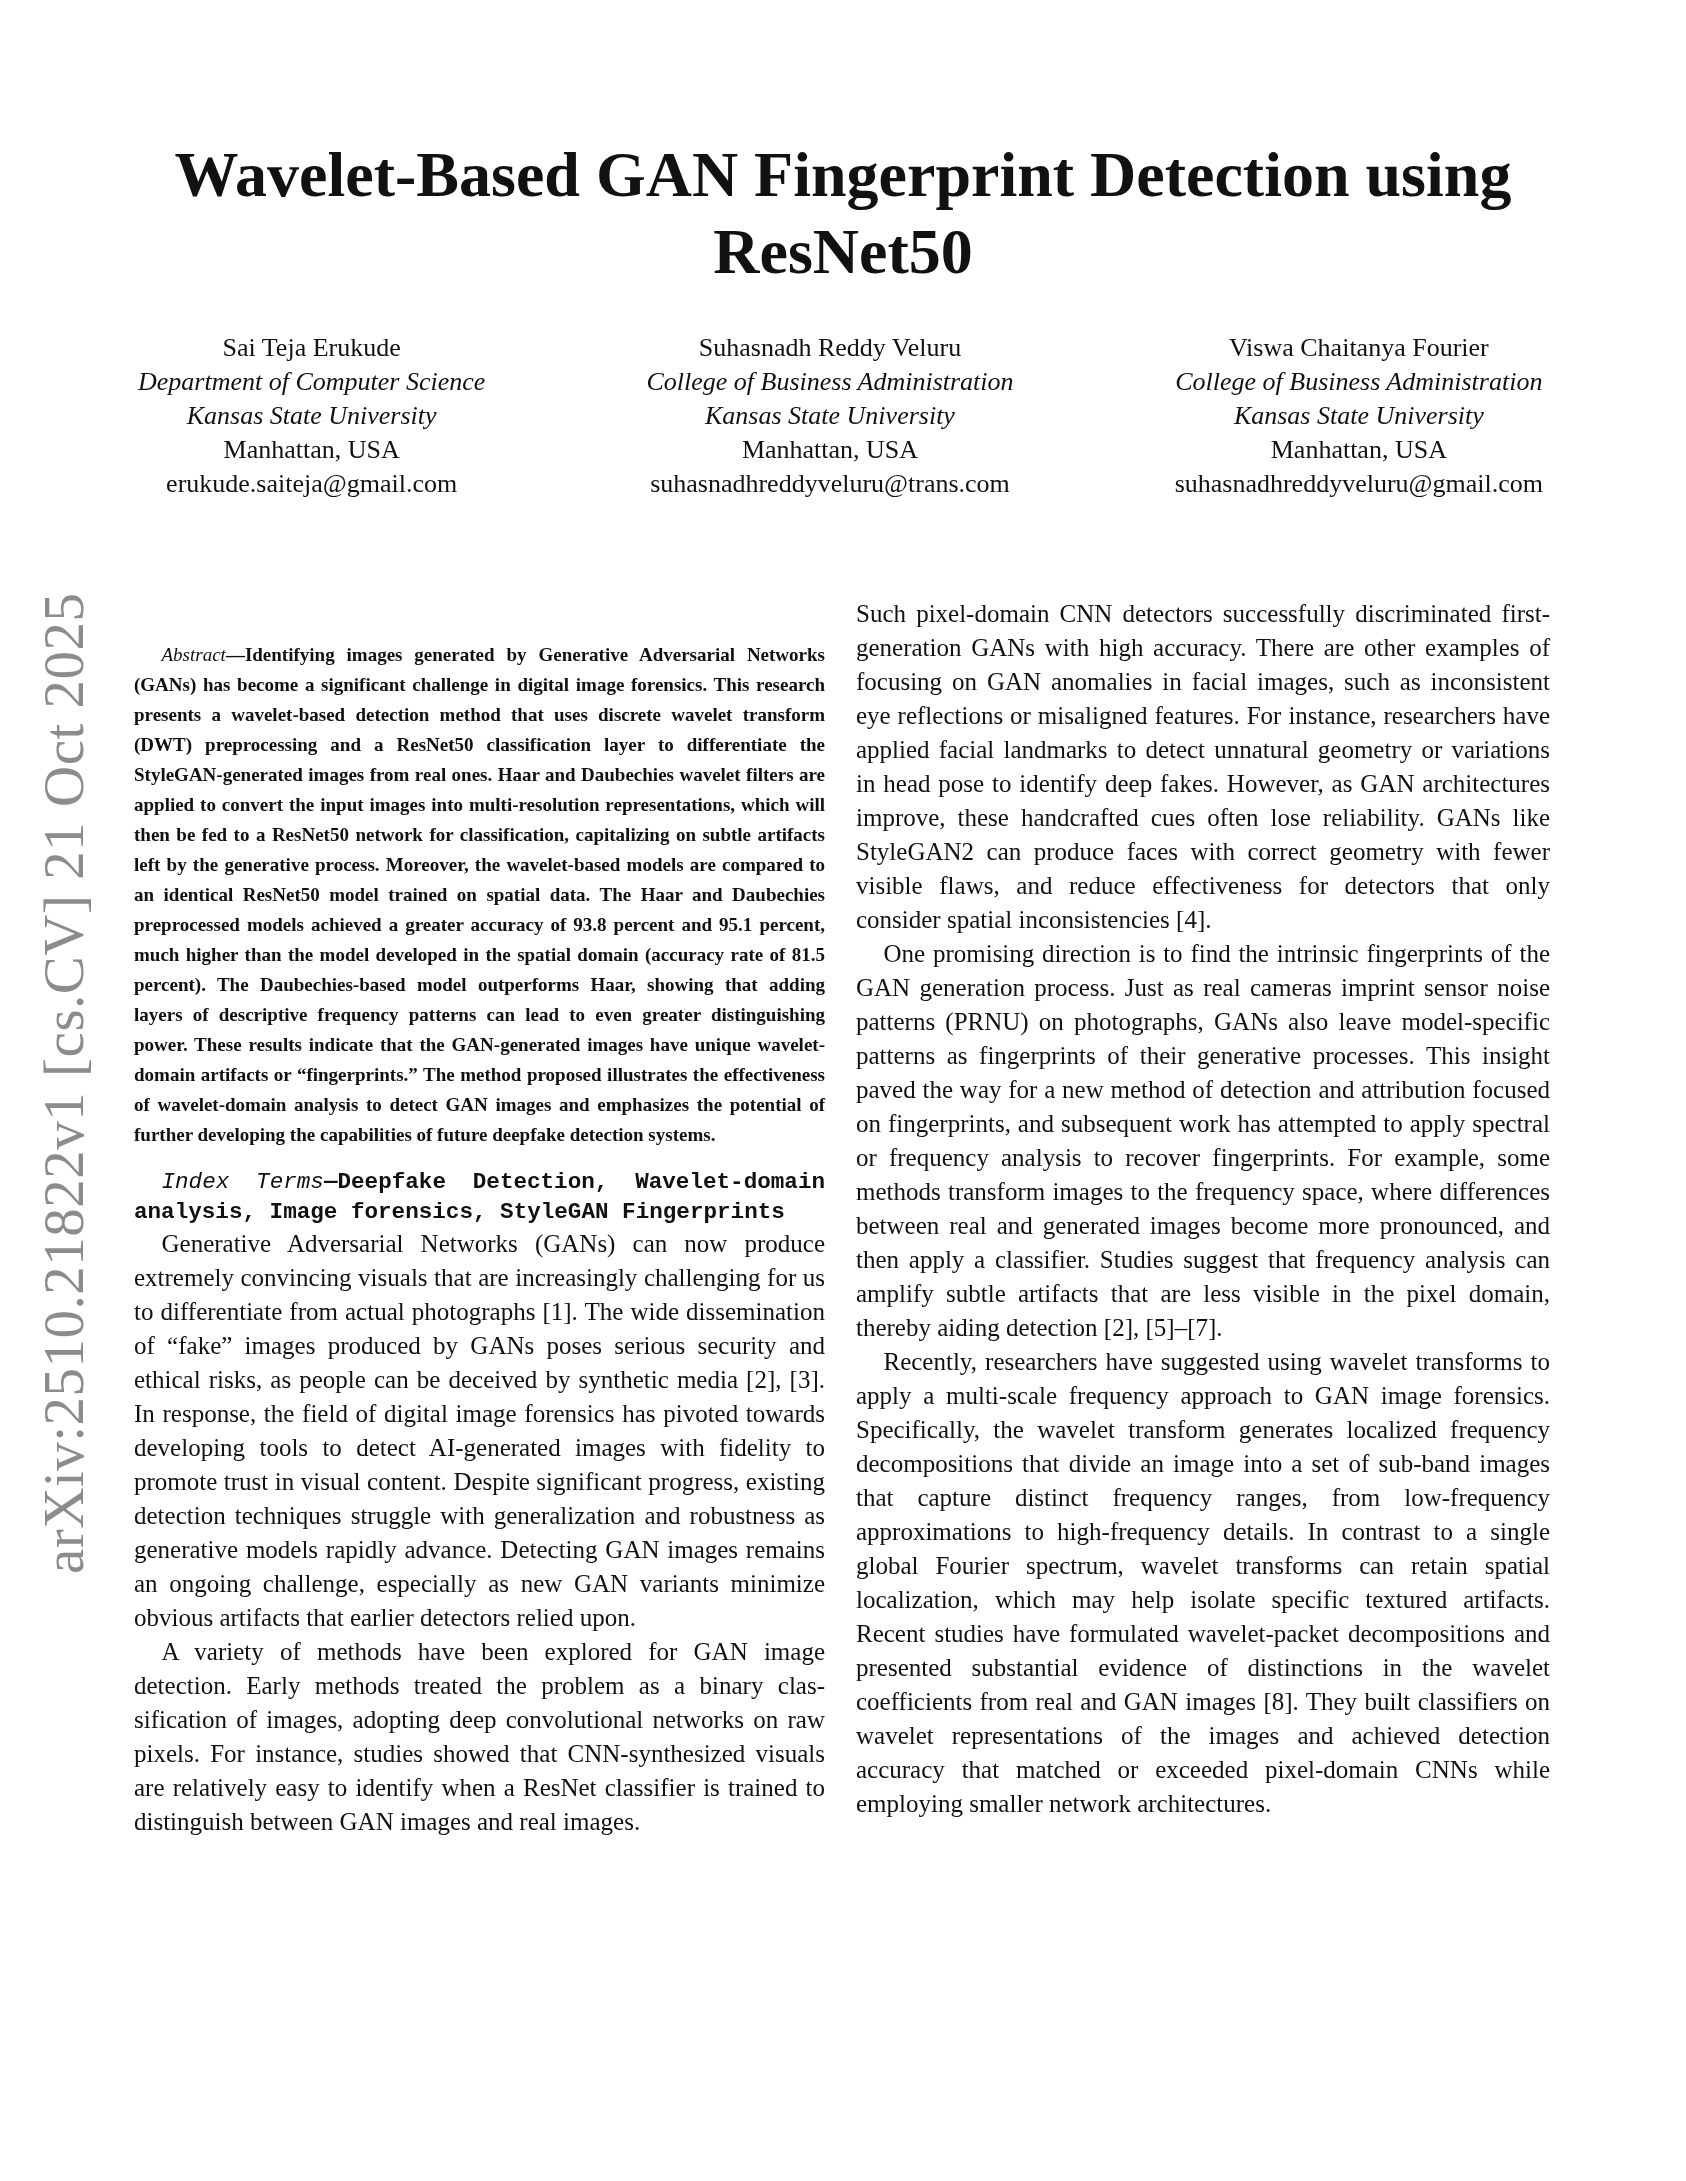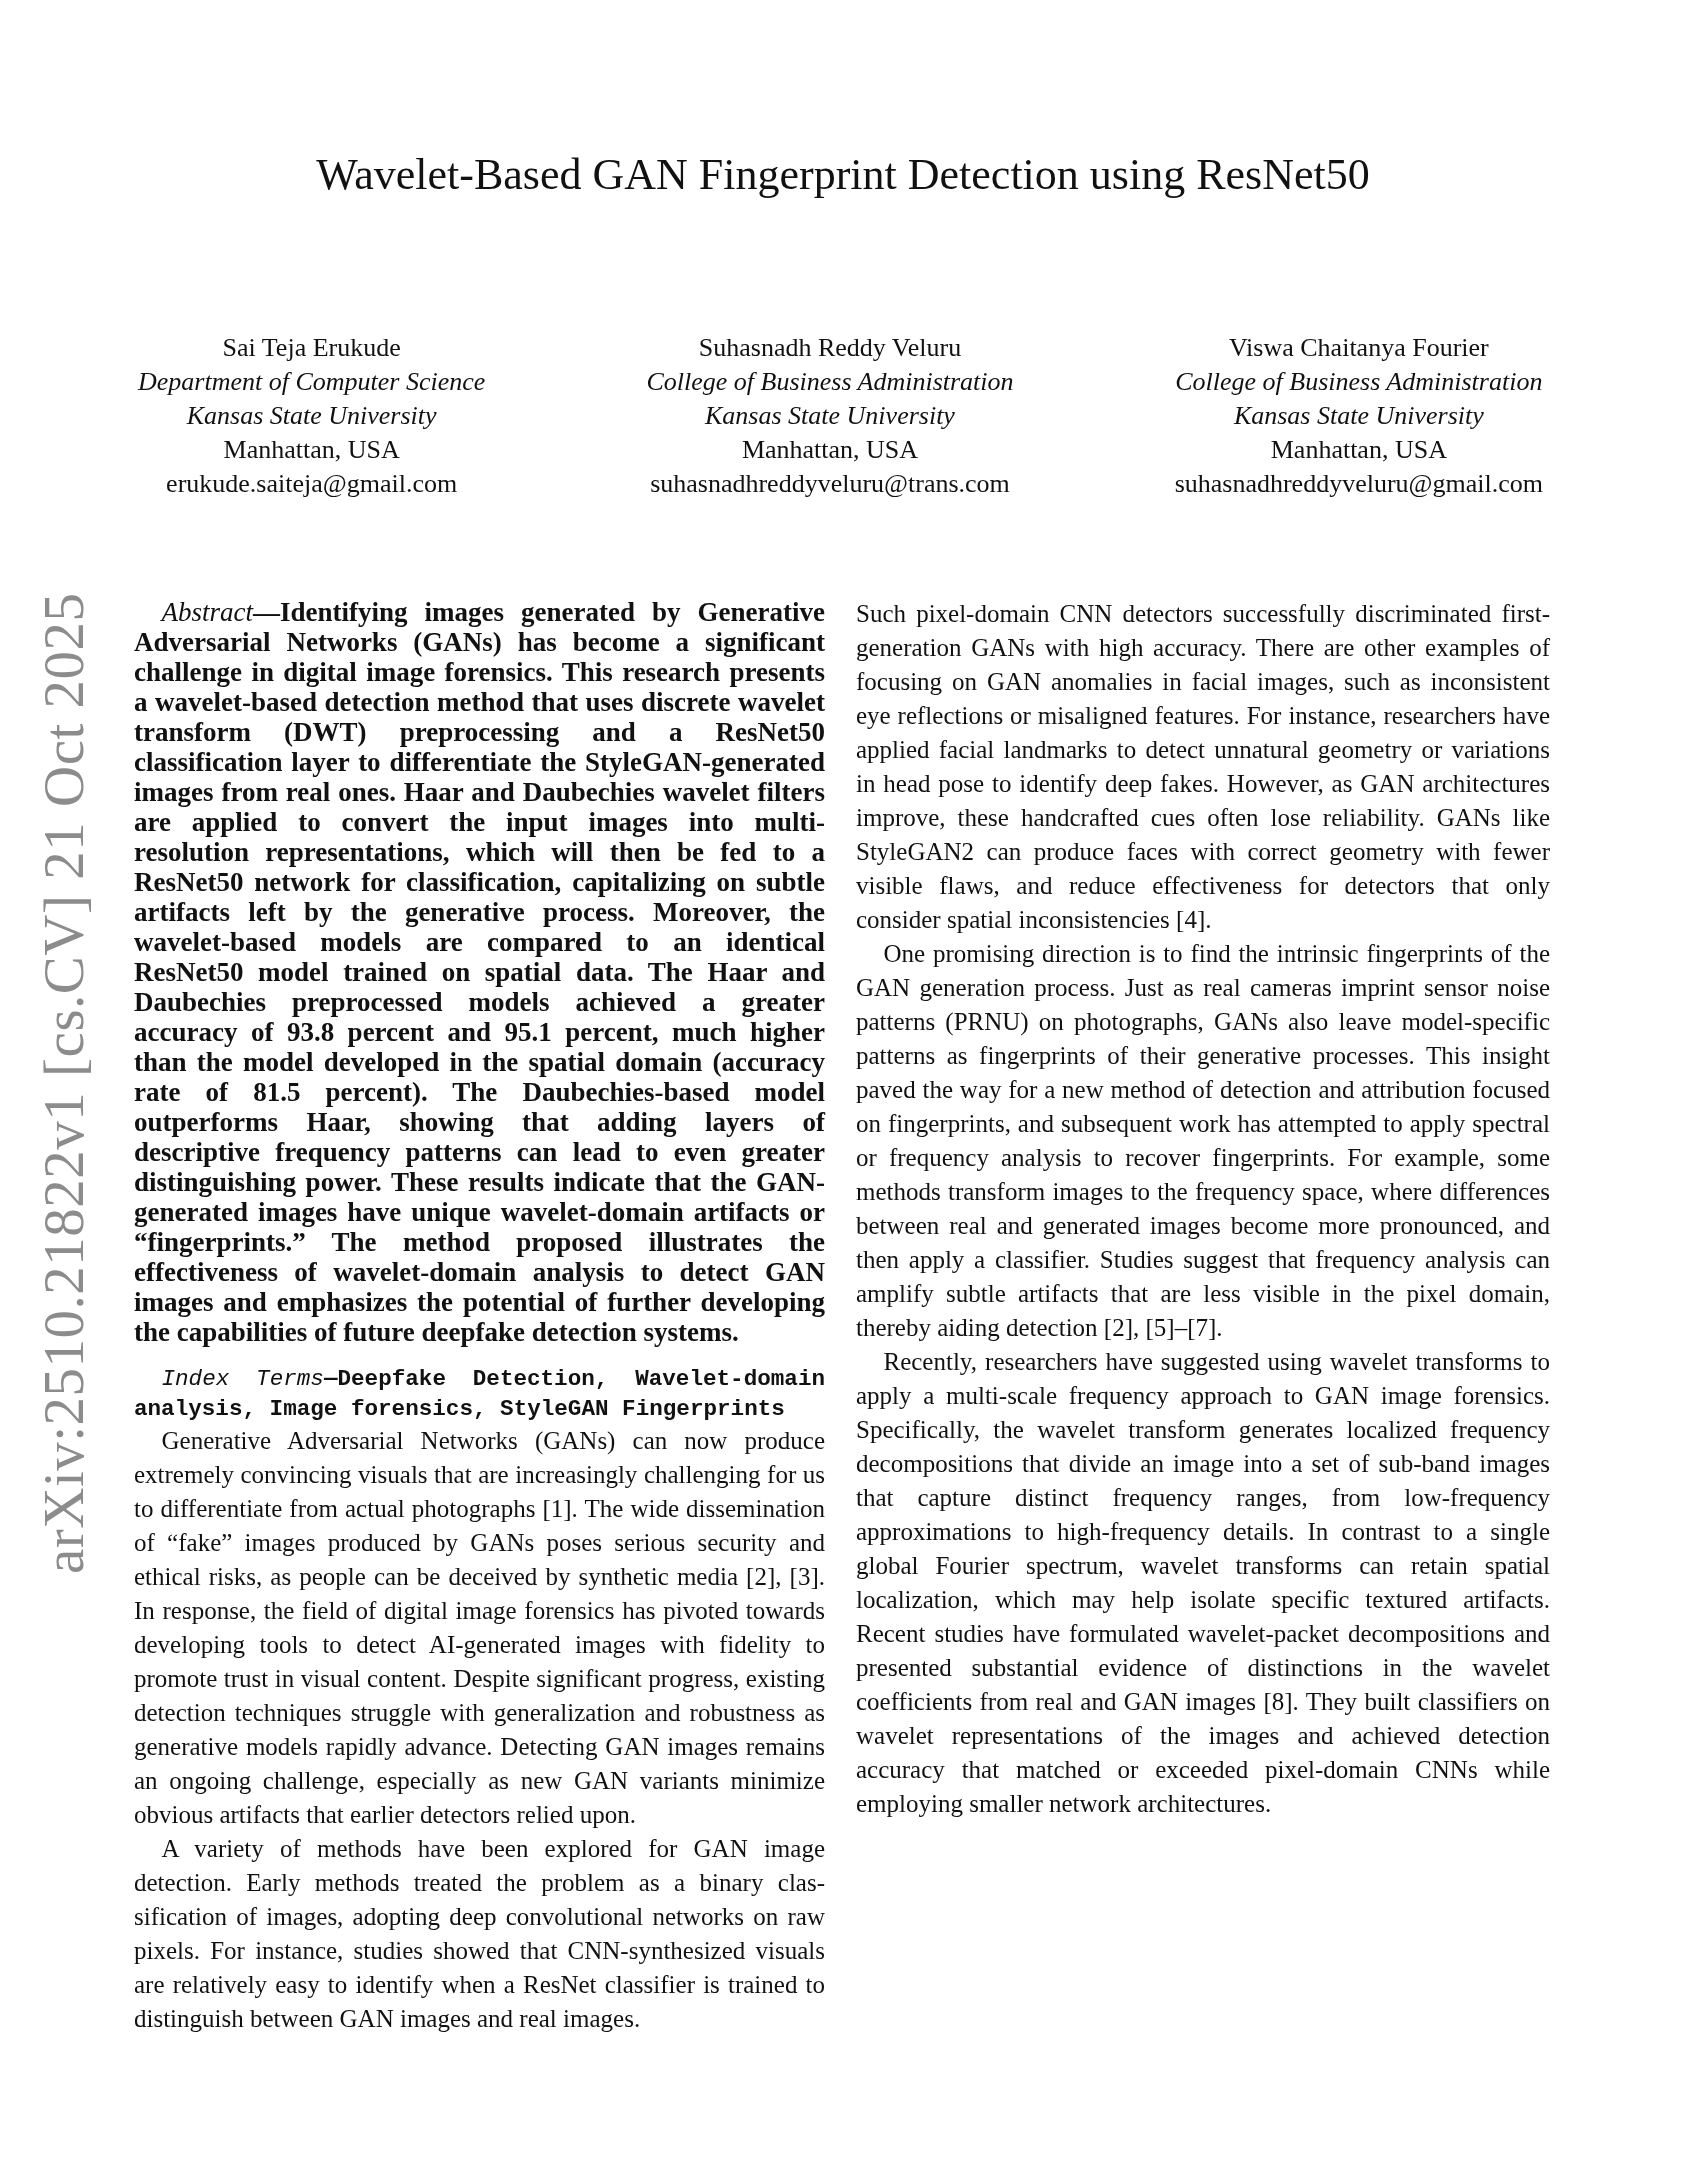--- a/index.html
+++ b/index.html
@@ -8,36 +8,36 @@
     font-family: "Liberation Serif", "DejaVu Serif", serif; color: #111;
   }
   .arxiv-stamp {
     position: absolute; left: 35px; top: 1574px;
     transform: rotate(-90deg); transform-origin: left top;
     font-size: 57px; color: #8c8c8c; white-space: nowrap; letter-spacing: 0.5px;
     line-height: 1;
   }
   .title {
     position: absolute; left: 92px; width: 1502px; top: 136px;
-    text-align: center; font-size: 44px; line-height: 77px; font-weight: normal; margin: 0;
+    text-align: center; font-size: 64px; line-height: 77px; font-weight: bold; margin: 0;
   }
   .authors {
     position: absolute; top: 331px; left: 138px; width: 1405px;
     display: flex; justify-content: space-between;
   }
   .author { text-align: center; font-size: 26px; line-height: 34px; }
   .author .aff { font-style: italic; }
   .col {
     position: absolute; top: 597px; font-size: 25px; line-height: 34px;
     text-align: justify; hyphens: manual;
   }
   .col-left { left: 134px; width: 691px; }
   .col-right { left: 856px; width: 694px; }
   p { margin: 0; }
-  .abstract { font-weight: bold; font-size: 27px; line-height: 30px; text-indent: 27.5px; }
+  .abstract { font-weight: bold; font-size: 19px; line-height: 30px; text-indent: 27.5px; margin-top: 43px; }
   .abstract .lead { font-style: italic; font-weight: normal; }
   .index-terms { font-weight: bold; font-size: 22.6px; line-height: 30px; text-indent: 27.5px; margin-top: 16.5px; font-family: Liberation Mono, monospace; }
   .index-terms .lead { font-style: italic; font-weight: normal; }
   .section-heading {
     text-align: center; font-size: 25px; font-variant: small-caps; margin: 27.5px 0 1.8px 0;
     font-weight: normal; line-height: 33px;
   }
   .para { text-indent: 27.5px; }
   .para.noindent { text-indent: 0; }
 </style>

